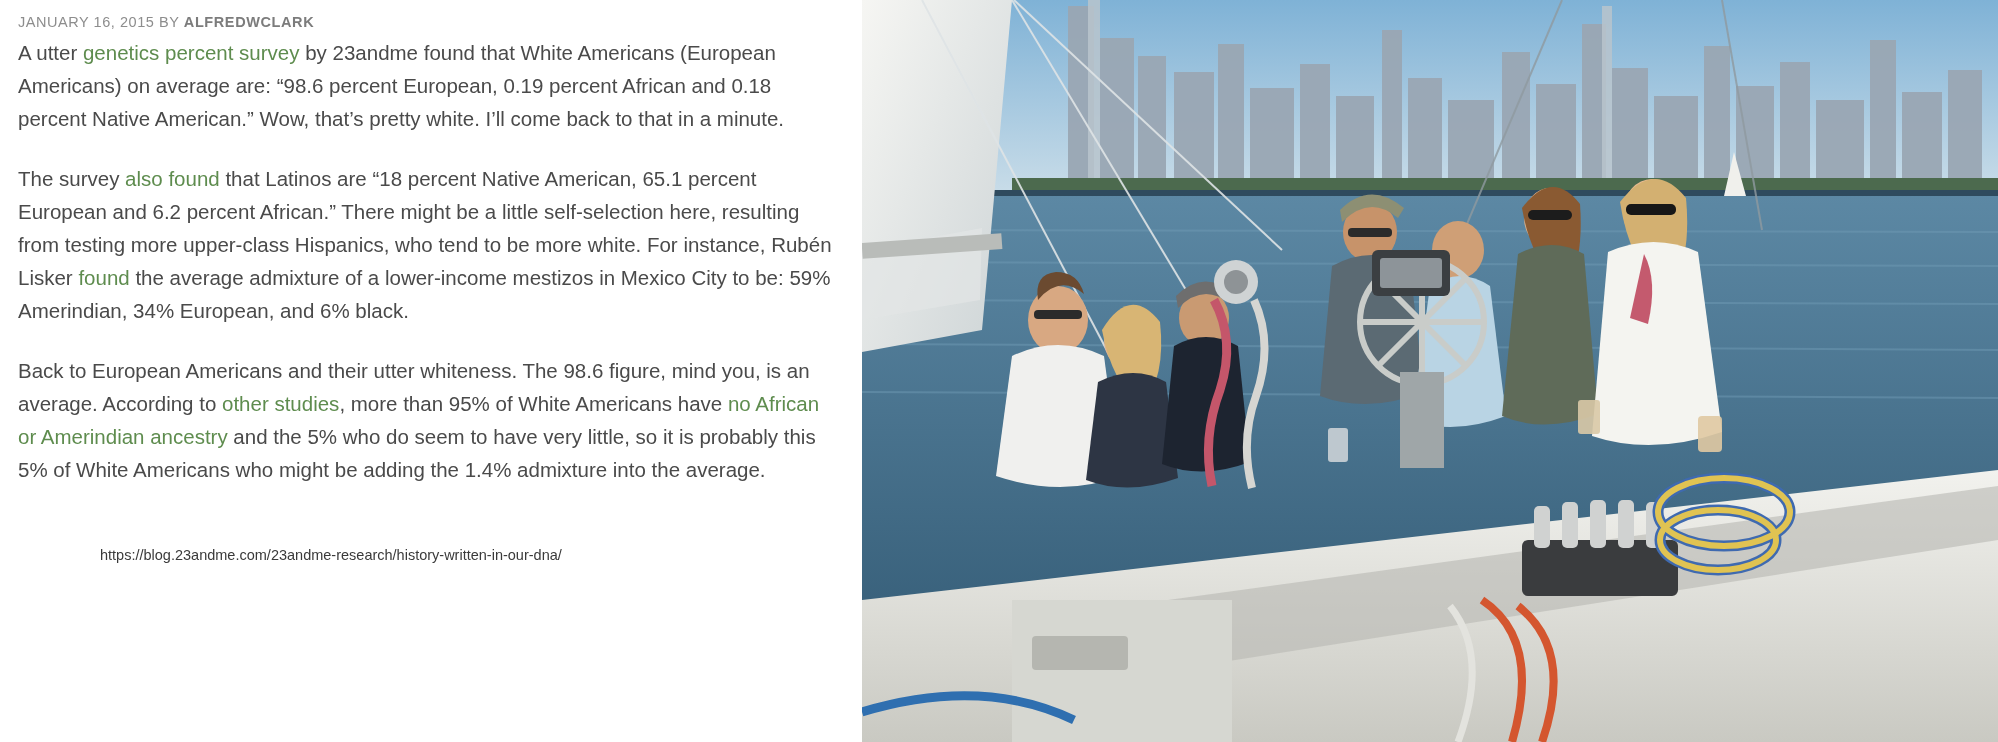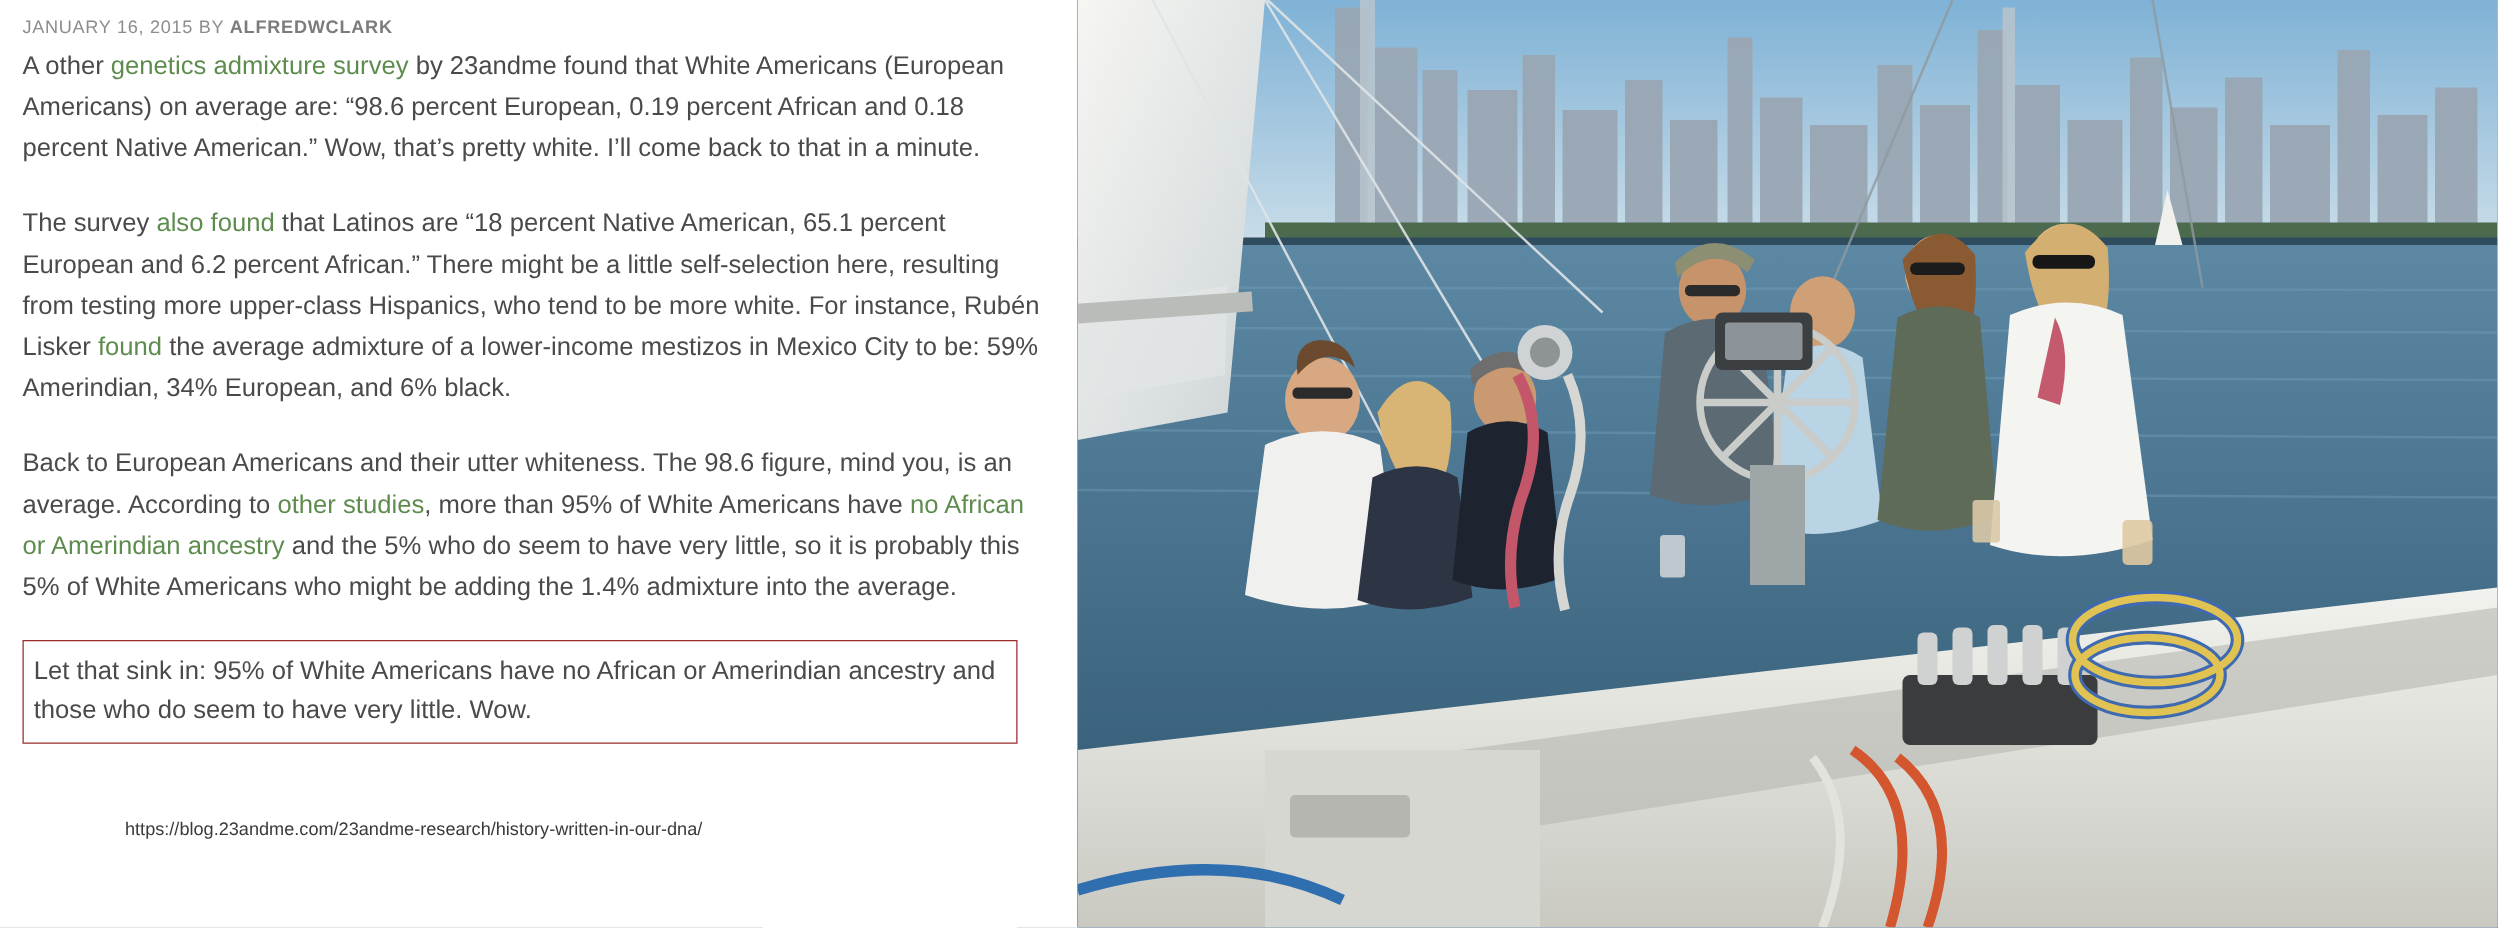--- a/index.html
+++ b/index.html
@@ -114,36 +114,33 @@
     <div class="meta">
       <span>JANUARY 16, 2015</span>
       <span>BY</span>
       <span class="author">ALFREDWCLARK</span>
     </div>
 
 
     <div class="body-text">
 
       <p>
-        <span>A other </span><a class="lnk" href="#">genetics admixture survey</a><span> by 23andme found that White Americans (European Americans) on average are: “98.6 percent European, 0.19 percent African and 0.18 percent Native American.”  Wow, that’s pretty white.  I’ll come back to that in a minute.</span>
+        <span>A utter </span><a class="lnk" href="#">genetics percent survey</a><span> by 23andme found that White Americans (European Americans) on average are: “98.6 percent European, 0.19 percent African and 0.18 percent Native American.”  Wow, that’s pretty white.  I’ll come back to that in a minute.</span>
       </p>
 
       <p>
         <span>The survey </span><a class="lnk" href="#">also found</a><span> that Latinos are “18 percent Native American, 65.1 percent European and 6.2 percent African.”  There might be a little self-selection here, resulting from testing more upper-class Hispanics, who tend to be more white. For instance, Rubén Lisker </span><a class="lnk" href="#">found</a><span> the average admixture of a lower-income mestizos in Mexico City to be: 59% Amerindian, 34% European,  and 6% black.</span>
       </p>
 
       <p>
         <span>Back to European Americans and their utter whiteness. The 98.6 figure, mind you, is an average. According to </span><a class="lnk" href="#">other studies</a><span>, more than 95% of White Americans have </span><a class="lnk" href="#">no African or Amerindian ancestry</a><span> and the 5% who do seem to have very little, so it is probably this 5% of White Americans who might be adding the 1.4% admixture into the average.</span>
       </p>
 
     </div>
 
-    <div class="callout">
-      <p>Let that sink in: 95% of White Americans have no African or Amerindian ancestry and those who do seem to have very little.  Wow.</p>
-    </div>
 
     <div class="sources">
       <div>https://blog.23andme.com/23andme-research/history-written-in-our-dna/</div>
 
     </div>
 
   </div>
 
   <div class="photo">
     <svg width="1136" height="742" viewBox="0 0 1136 742" xmlns="http://www.w3.org/2000/svg">

